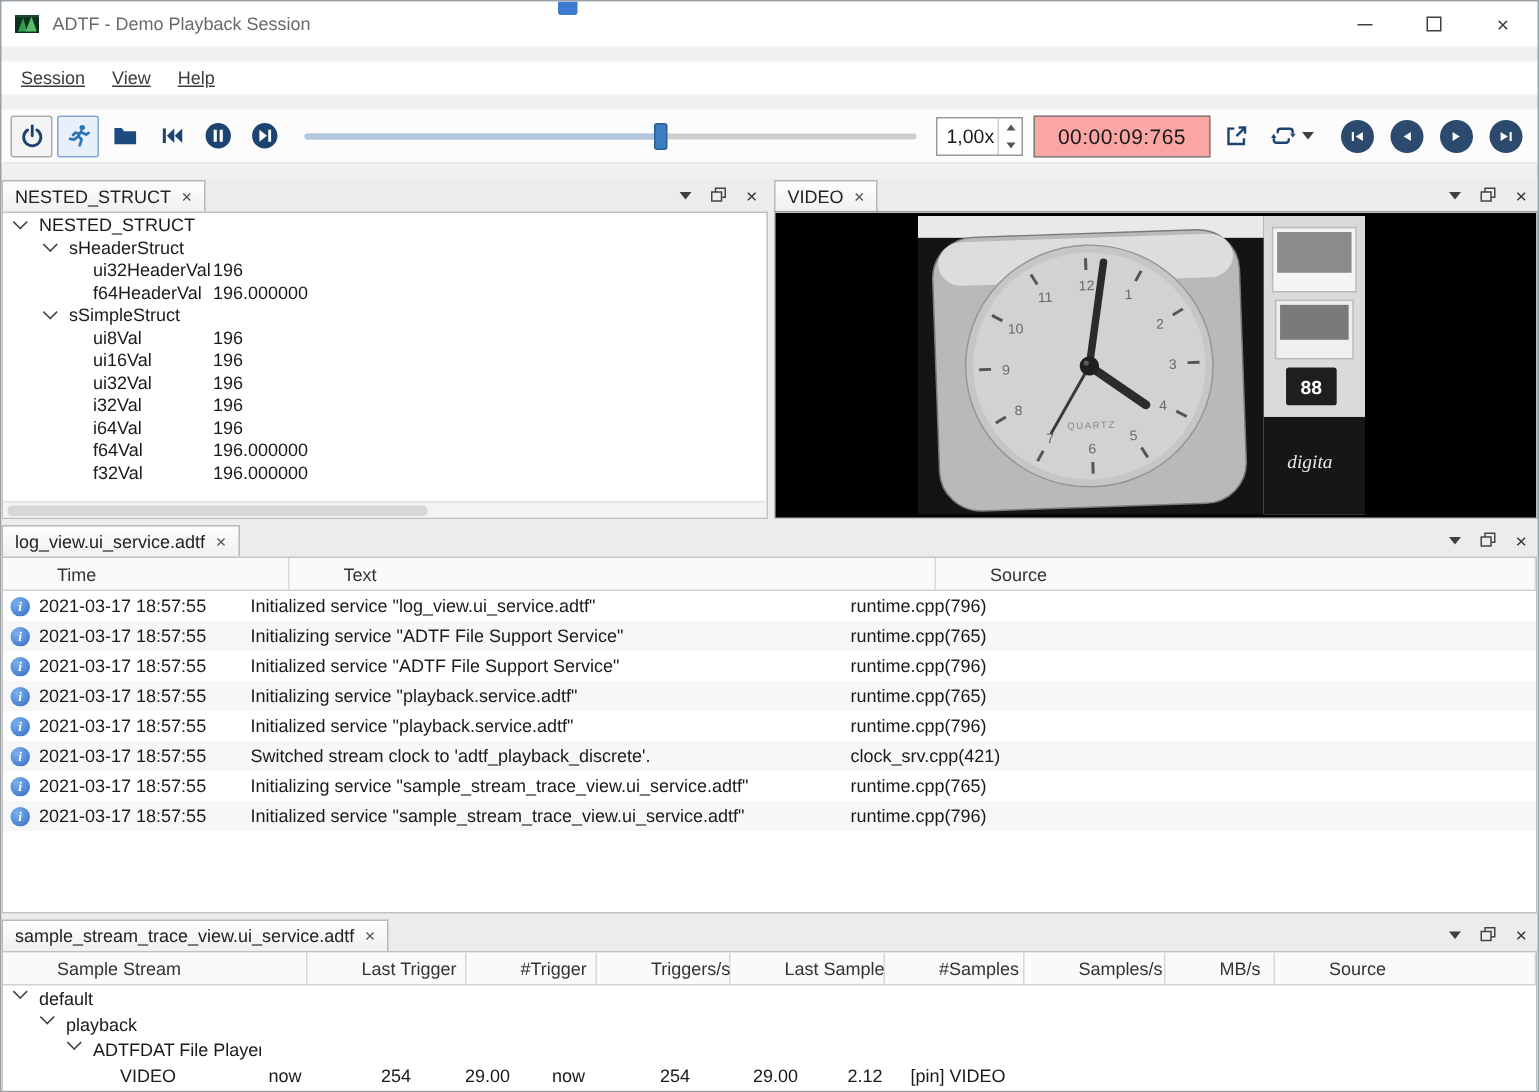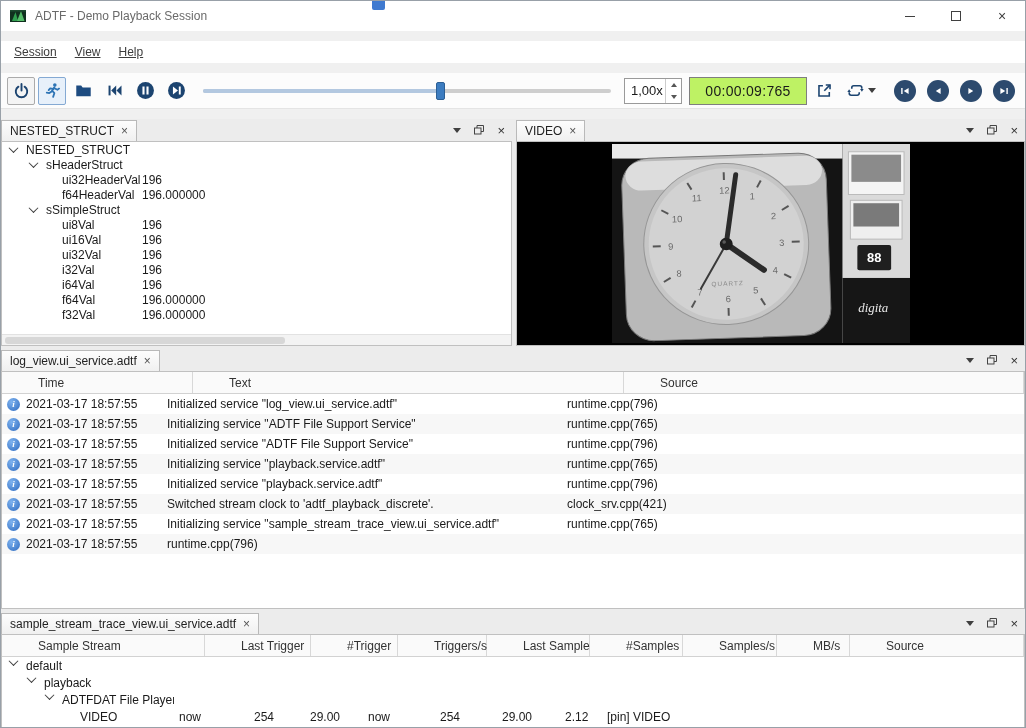--- a/index.html
+++ b/index.html
@@ -29,21 +29,21 @@
   .tbtn.framed.active { border-color:#84a9d3; background:#e7f0fa; }
   .slider { flex:1; height:28px; position:relative; margin:0 10px; }
   .groove { position:absolute; top:12px; left:0; right:0; height:4px; background:#cecece; border-radius:2px; }
   .groove-fill { position:absolute; top:12px; left:0; width:58%; height:4px; background:#b3c8e0; border-radius:2px; }
   .handle { position:absolute; top:5px; left:calc(58% - 4px); width:9px; height:18px; background:#3c7cc0; border:1px solid #2c5f95; border-radius:2px; }
   .speed { width:58px; height:26px; border:1px solid #9a9a9a; background:#fff; display:flex; align-items:center; padding-left:6px; position:relative; font-size:13px; flex:none; }
   .spin { position:absolute; right:0; top:0; width:16px; height:100%; border-left:1px solid #cccccc; display:flex; flex-direction:column; }
   .spin i { flex:1; display:flex; align-items:center; justify-content:center; }
   .spin .up::after { content:""; border-left:3.5px solid transparent; border-right:3.5px solid transparent; border-bottom:4px solid #555; }
   .spin .dn::after { content:""; border-left:3.5px solid transparent; border-right:3.5px solid transparent; border-top:4px solid #555; }
-  .timebox { width:118px; height:28px; border:1px solid #7f7f7f; background:#bef264; display:flex; align-items:center; justify-content:center; font-size:14px; margin-left:4px; flex:none; letter-spacing:.3px; }
+  .timebox { width:118px; height:28px; border:1px solid #7f7f7f; background:#fca5a5; display:flex; align-items:center; justify-content:center; font-size:14px; margin-left:4px; flex:none; letter-spacing:.3px; }
   .caret-down { width:0; height:0; border-left:4px solid transparent; border-right:4px solid transparent; border-top:5px solid #3f3f3f; display:inline-block; }
   .loopbtn { width:40px; gap:4px; }
   .markers { display:flex; gap:11px; margin:0 4px 0 10px; flex:none; }
   .marker { width:22px; height:22px; border-radius:50%; background:#2c4a6e; display:flex; align-items:center; justify-content:center; flex:none; }
 
   
   .content { flex:1; display:flex; flex-direction:column; background:#ececec; }
   .row-top { height:227px; display:flex; flex:none; }
   .splitter { height:3px; flex:none; }
   .panel { display:flex; flex-direction:column; min-width:0; }
@@ -477,20 +477,21 @@
                 <span>2021-03-17 18:57:55</span>
               </span>
               <span class="lc c-text">Initializing service "sample_stream_trace_view.ui_service.adtf"</span>
               <span class="lc c-src">runtime.cpp(765)</span>
             </div>
           <div class="lrow">
               <span class="lc c-time">
                 <i class="info-icon">i</i>
                 <span>2021-03-17 18:57:55</span>
               </span>
+              <span class="lc c-text">Initialized service "sample_stream_trace_view.ui_service.adtf"</span>
               <span class="lc c-src">runtime.cpp(796)</span>
             </div>
         </div>
       </div>
     </div>
 
     <div class="splitter"></div>
 
     <div class="panel p-trace">
       <div class="ptabbar">

